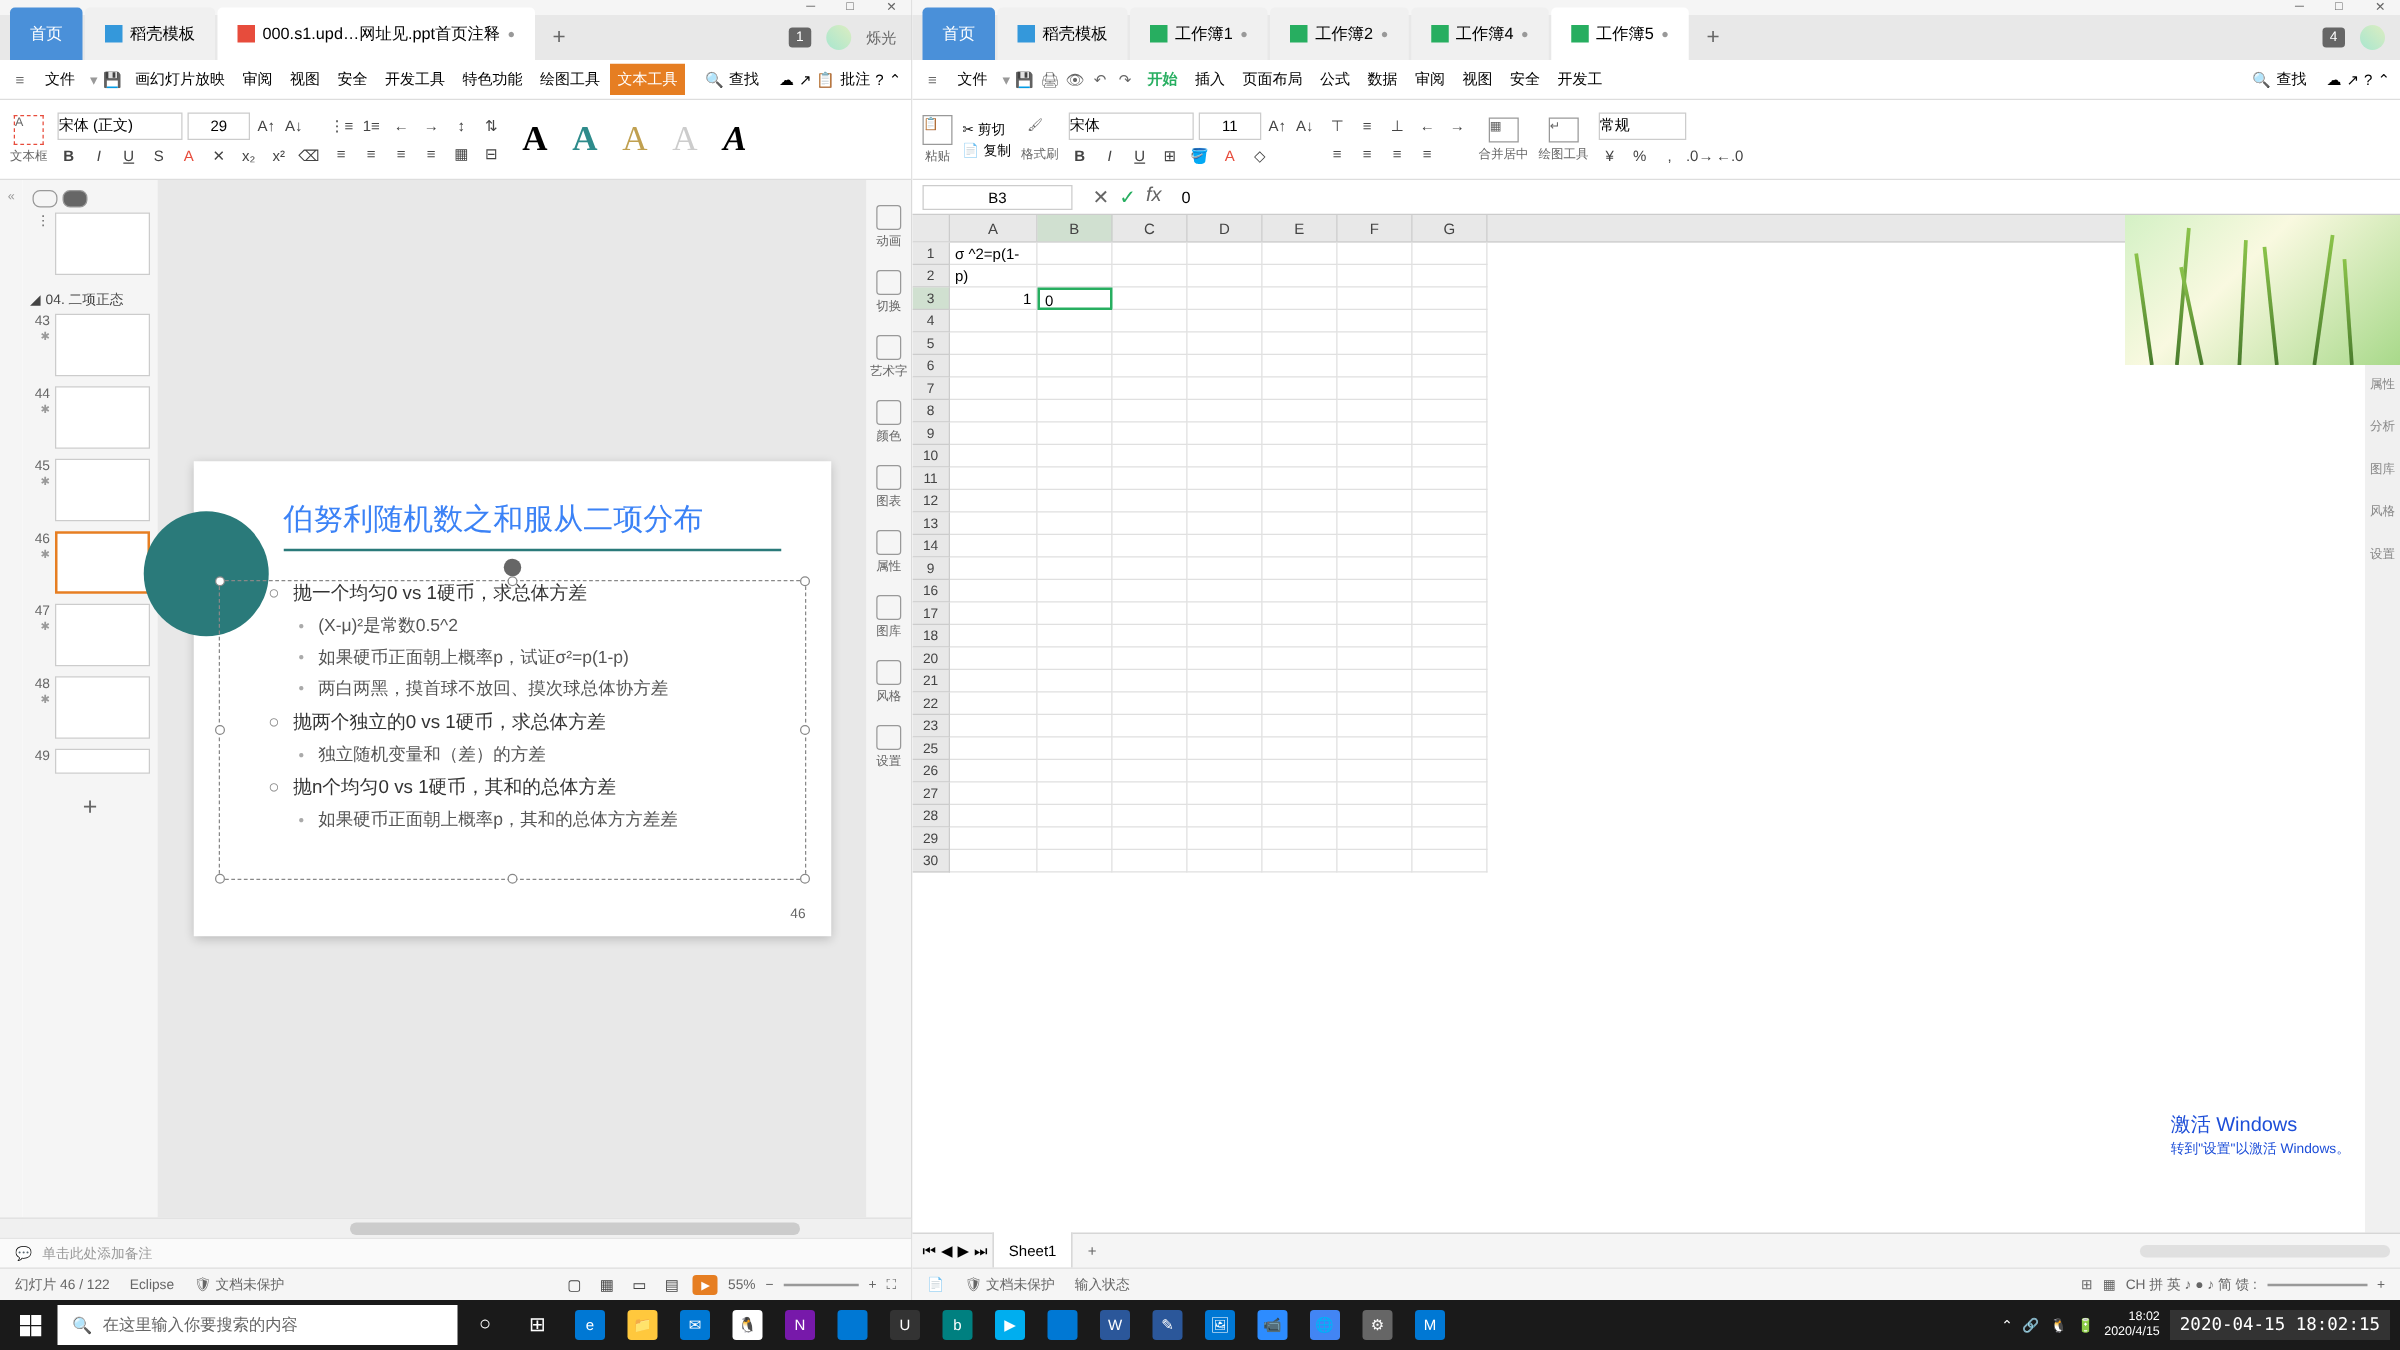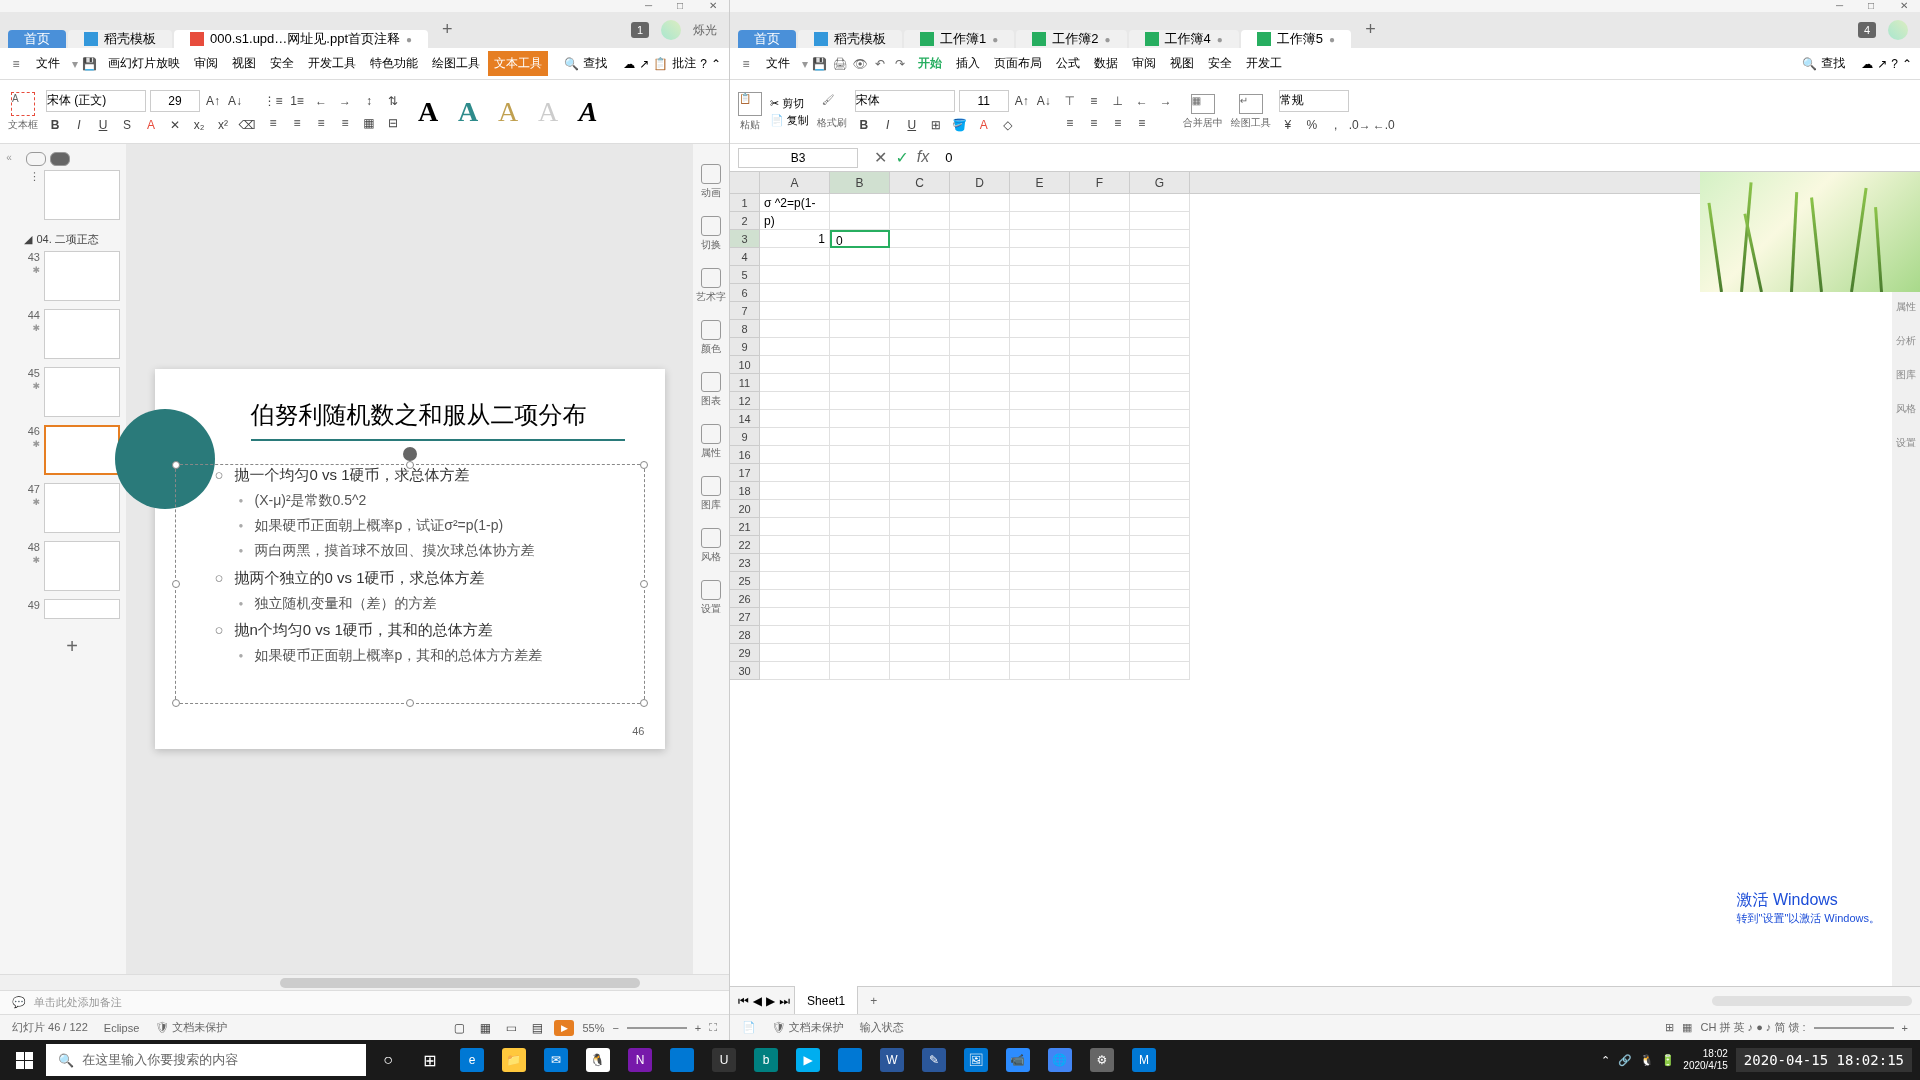--- a/index.html
+++ b/index.html
@@ -9,21 +9,21 @@
 .left-app, .right-app { height: 100%; background: #fff; display: flex; flex-direction: column; }
 .left-app { width: 730px; border-right: 1px solid #ccc; }
 .right-app { flex: 1; }
 
 
 .titlebar { height: 12px; background: #f5f5f5; display: flex; justify-content: flex-end; align-items: center; padding: 0 8px; gap: 20px; }
 .win-btn { width: 12px; height: 12px; font-size: 10px; color: #666; cursor: pointer; }
 
 
 .tab-bar { height: 36px; background: #e8e8e8; display: flex; align-items: flex-end; padding-left: 8px; gap: 2px; }
-.tab { padding: 0 16px; background: #f0f0f0; border-radius: 4px 4px 0 0; font-size: 13px; display: flex; align-items: center; gap: 6px; cursor: pointer; }
+.tab { padding: 12px 16px; background: #f0f0f0; border-radius: 4px 4px 0 0; font-size: 13px; display: flex; align-items: center; gap: 6px; cursor: pointer; }
 .tab.active { background: #fff; }
 .tab.home { background: #4a90d9; color: #fff; }
 .tab-icon { width: 14px; height: 14px; display: inline-block; }
 .tab-icon.red { background: #e74c3c; }
 .tab-icon.blue { background: #3498db; }
 .tab-icon.green { background: #27ae60; }
 .tab-dirty { color: #999; font-size: 10px; }
 .tab-add { padding: 8px 12px; font-size: 18px; color: #666; cursor: pointer; }
 .tab-right { margin-left: auto; padding: 8px 12px; display: flex; gap: 12px; align-items: center; }
 .badge-num { background: #666; color: #fff; padding: 2px 6px; border-radius: 3px; font-size: 11px; }
@@ -65,21 +65,21 @@
 .thumb-item { display: flex; gap: 4px; margin-bottom: 8px; }
 .thumb-num { width: 18px; font-size: 11px; color: #666; text-align: right; }
 .thumb-preview { width: 76px; height: 50px; background: #fff; border: 1px solid #ccc; font-size: 4px; padding: 2px; overflow: hidden; }
 .thumb-preview.selected { border: 2px solid #e67e22; }
 .thumb-star { font-size: 9px; color: #999; }
 .thumb-add { text-align: center; font-size: 20px; color: #666; padding: 8px; cursor: pointer; }
 
 .slide-canvas { flex: 1; background: #e8e8e8; display: flex; align-items: center; justify-content: center; position: relative; }
 .slide { width: 510px; height: 380px; background: #fff; box-shadow: 0 2px 8px rgba(0,0,0,0.2); position: relative; padding: 30px 40px; }
 .slide-circle { position: absolute; left: -40px; top: 40px; width: 100px; height: 100px; border-radius: 50%; background: #2a7a7a; }
-.slide-title { font-size: 24px; color: #000000; border-bottom: 2px solid #2a7a7a; padding-bottom: 8px; margin-left: 56px; margin-bottom: 20px; position: relative; }
+.slide-title { font-size: 24px; color: #3b82f6; border-bottom: 2px solid #2a7a7a; padding-bottom: 8px; margin-left: 32px; margin-bottom: 20px; position: relative; }
 .slide-content { margin-left: 20px; font-size: 15px; line-height: 1.8; color: #333; }
 .slide-bullet { padding-left: 20px; position: relative; }
 .slide-bullet::before { content: "○"; position: absolute; left: 0; color: #888; }
 .slide-sub { padding-left: 40px; position: relative; font-size: 14px; color: #555; }
 .slide-sub::before { content: "●"; position: absolute; left: 24px; color: #aaa; font-size: 8px; top: 6px; }
 .slide-pagenum { position: absolute; bottom: 12px; right: 20px; font-size: 11px; color: #666; }
 .sel-handle { position: absolute; width: 8px; height: 8px; background: #fff; border: 1px solid #888; border-radius: 50%; }
 .sel-box { position: absolute; border: 1px dashed #888; }
 .rotate-handle { position: absolute; width: 14px; height: 14px; background: #666; border-radius: 50%; left: 50%; transform: translateX(-50%); top: -18px; }
 
@@ -667,20 +667,30 @@
               <div class="row-h">12</div>
               <div class="cell" style="width:70px"></div>
               <div class="cell" style="width:60px"></div>
               <div class="cell" style="width:60px"></div>
               <div class="cell" style="width:60px"></div>
               <div class="cell" style="width:60px"></div>
               <div class="cell" style="width:60px"></div>
               <div class="cell" style="width:60px"></div>
             </div>
             <div class="row">
+              <div class="row-h">13</div>
+              <div class="cell" style="width:70px"></div>
+              <div class="cell" style="width:60px"></div>
+              <div class="cell" style="width:60px"></div>
+              <div class="cell" style="width:60px"></div>
+              <div class="cell" style="width:60px"></div>
+              <div class="cell" style="width:60px"></div>
+              <div class="cell" style="width:60px"></div>
+            </div>
+            <div class="row">
               <div class="row-h">14</div>
               <div class="cell" style="width:70px"></div>
               <div class="cell" style="width:60px"></div>
               <div class="cell" style="width:60px"></div>
               <div class="cell" style="width:60px"></div>
               <div class="cell" style="width:60px"></div>
               <div class="cell" style="width:60px"></div>
               <div class="cell" style="width:60px"></div>
             </div>
             <div class="row">

